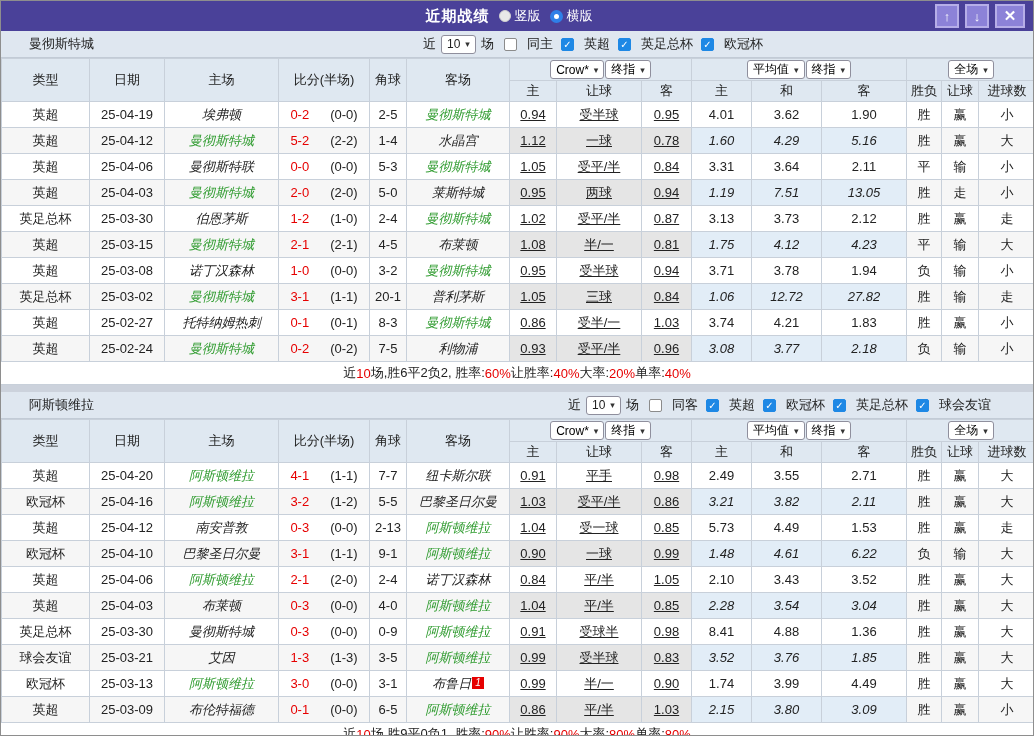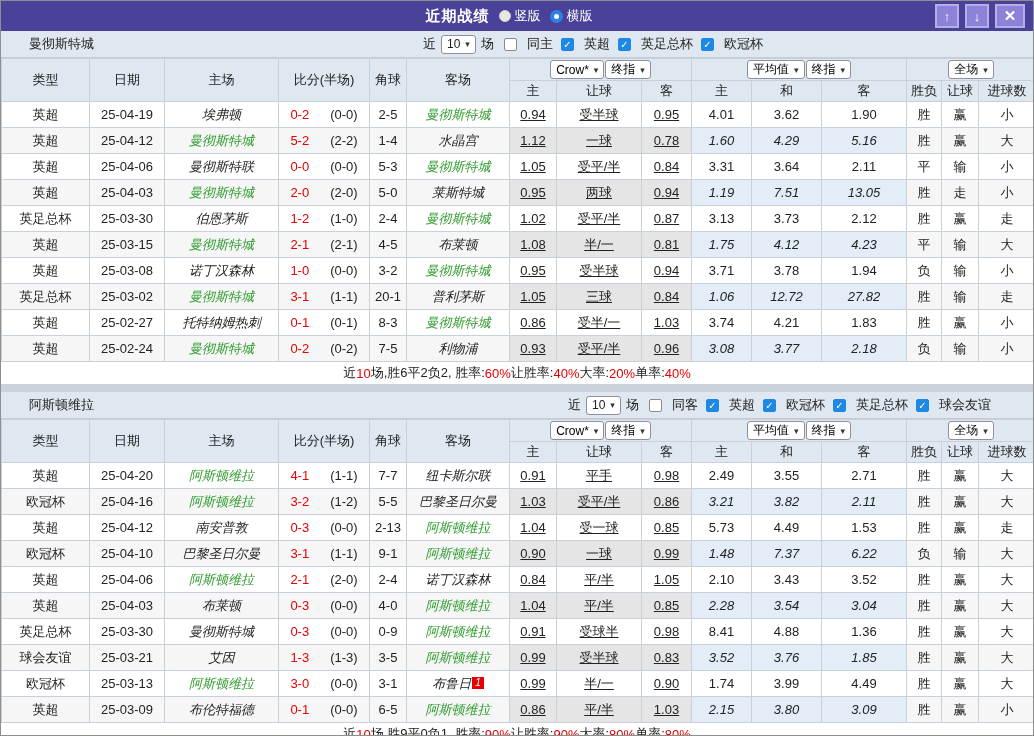--- a/index.html
+++ b/index.html
@@ -534,21 +534,21 @@
               <td class="lg ucl">欧冠杯</td>
               <td>25-04-10</td>
               <td class="tm">巴黎圣日尔曼</td>
               <td class="score"><span class="c-red">3-1</span><span class="half">(1-1)</span></td>
               <td>9-1</td>
               <td class="tm hl">阿斯顿维拉</td>
               <td class="od">0.90</td>
               <td class="od">一球</td>
               <td class="od">0.99</td>
               <td class="av">1.48</td>
-              <td class="av">7.37</td>
+              <td class="av">4.61</td>
               <td class="av">6.22</td>
               <td class="c-blue">负</td>
               <td class="c-blue">输</td>
               <td class="c-red">大</td>
             </tr>
             <tr>
               <td class="lg epl">英超</td>
               <td>25-04-06</td>
               <td class="tm hl">阿斯顿维拉</td>
               <td class="score"><span class="c-red">2-1</span><span class="half">(2-0)</span></td>

